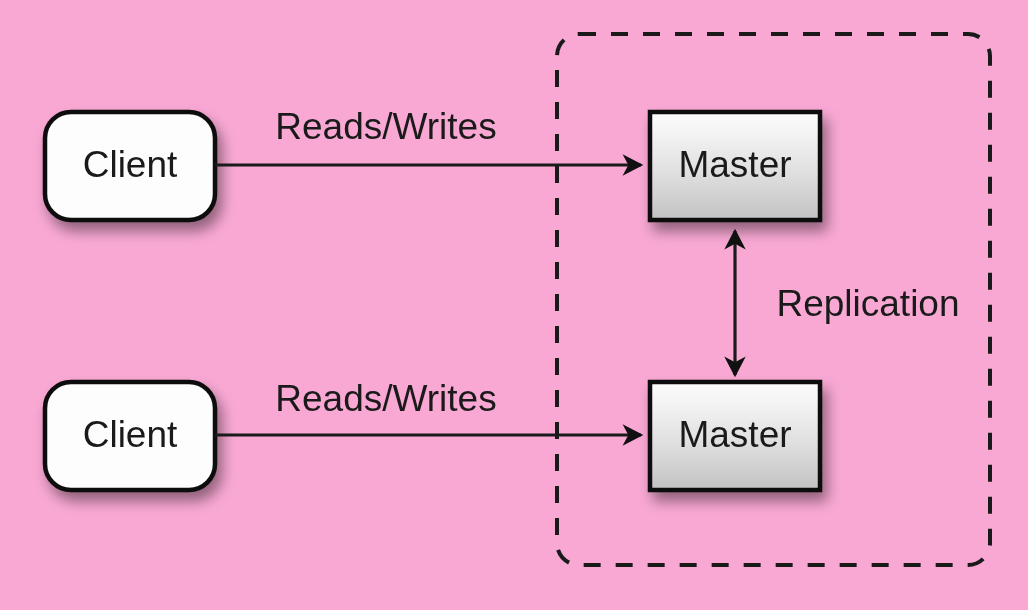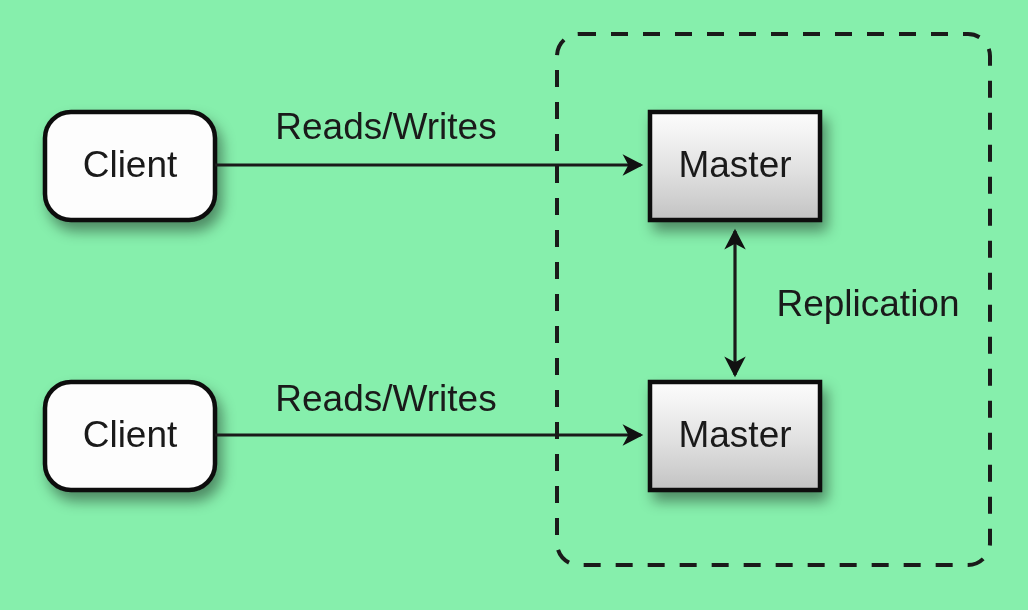--- a/index.html
+++ b/index.html
@@ -8,21 +8,21 @@
     padding: 0;
     background: #ffffff;
   }
   body {
     font-family: "Liberation Sans", sans-serif;
   }
   #diagram-root {
     position: relative;
     width: 1028px;
     height: 610px;
-    background: #86efac;
+    background: #f9a8d4;
     overflow: hidden;
   }
   #diagram-svg {
     position: absolute;
     left: 0;
     top: 0;
     width: 1028px;
     height: 610px;
   }
   .node-label {

